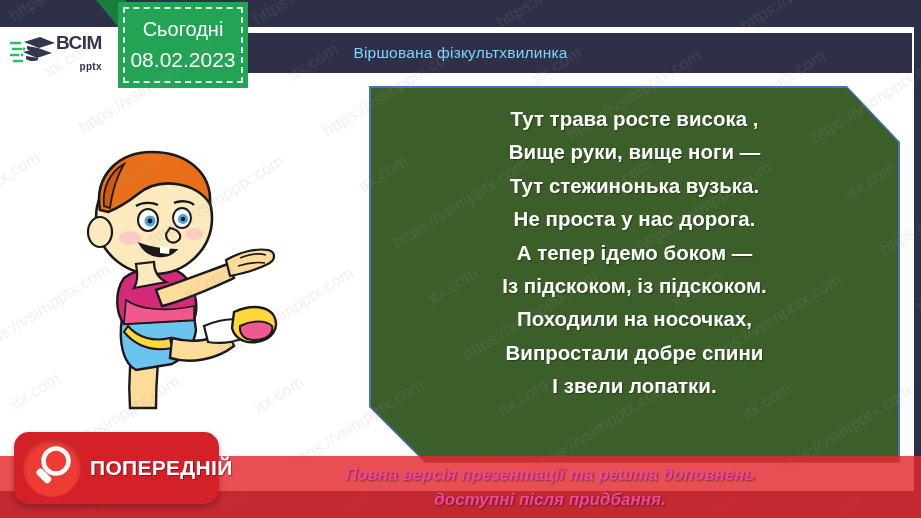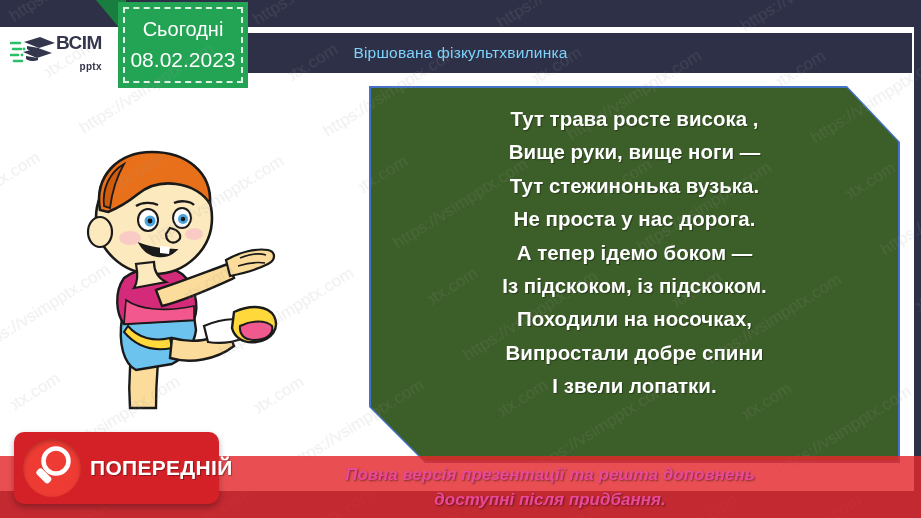--- a/index.html
+++ b/index.html
@@ -173,21 +173,21 @@
     line-height:25px;
     text-shadow:1px 1px 2px rgba(0,0,0,.45);
   }
 
   
   #preview-badge {
     position:absolute;
     left:14px; top:432px;
     width:205px; height:72px;
     background:#d42127;
-    border-radius:10px;
+    border-radius:15px;
     box-shadow:0 3px 6px rgba(0,0,0,.3);
     z-index:12;
     display:flex; align-items:center; gap:9px;
     padding-left:9px;
   }
   #preview-badge .circle {
     width:58px; height:58px; border-radius:50%;
     background:#ee3c34;
     flex:none;
     position:relative;

